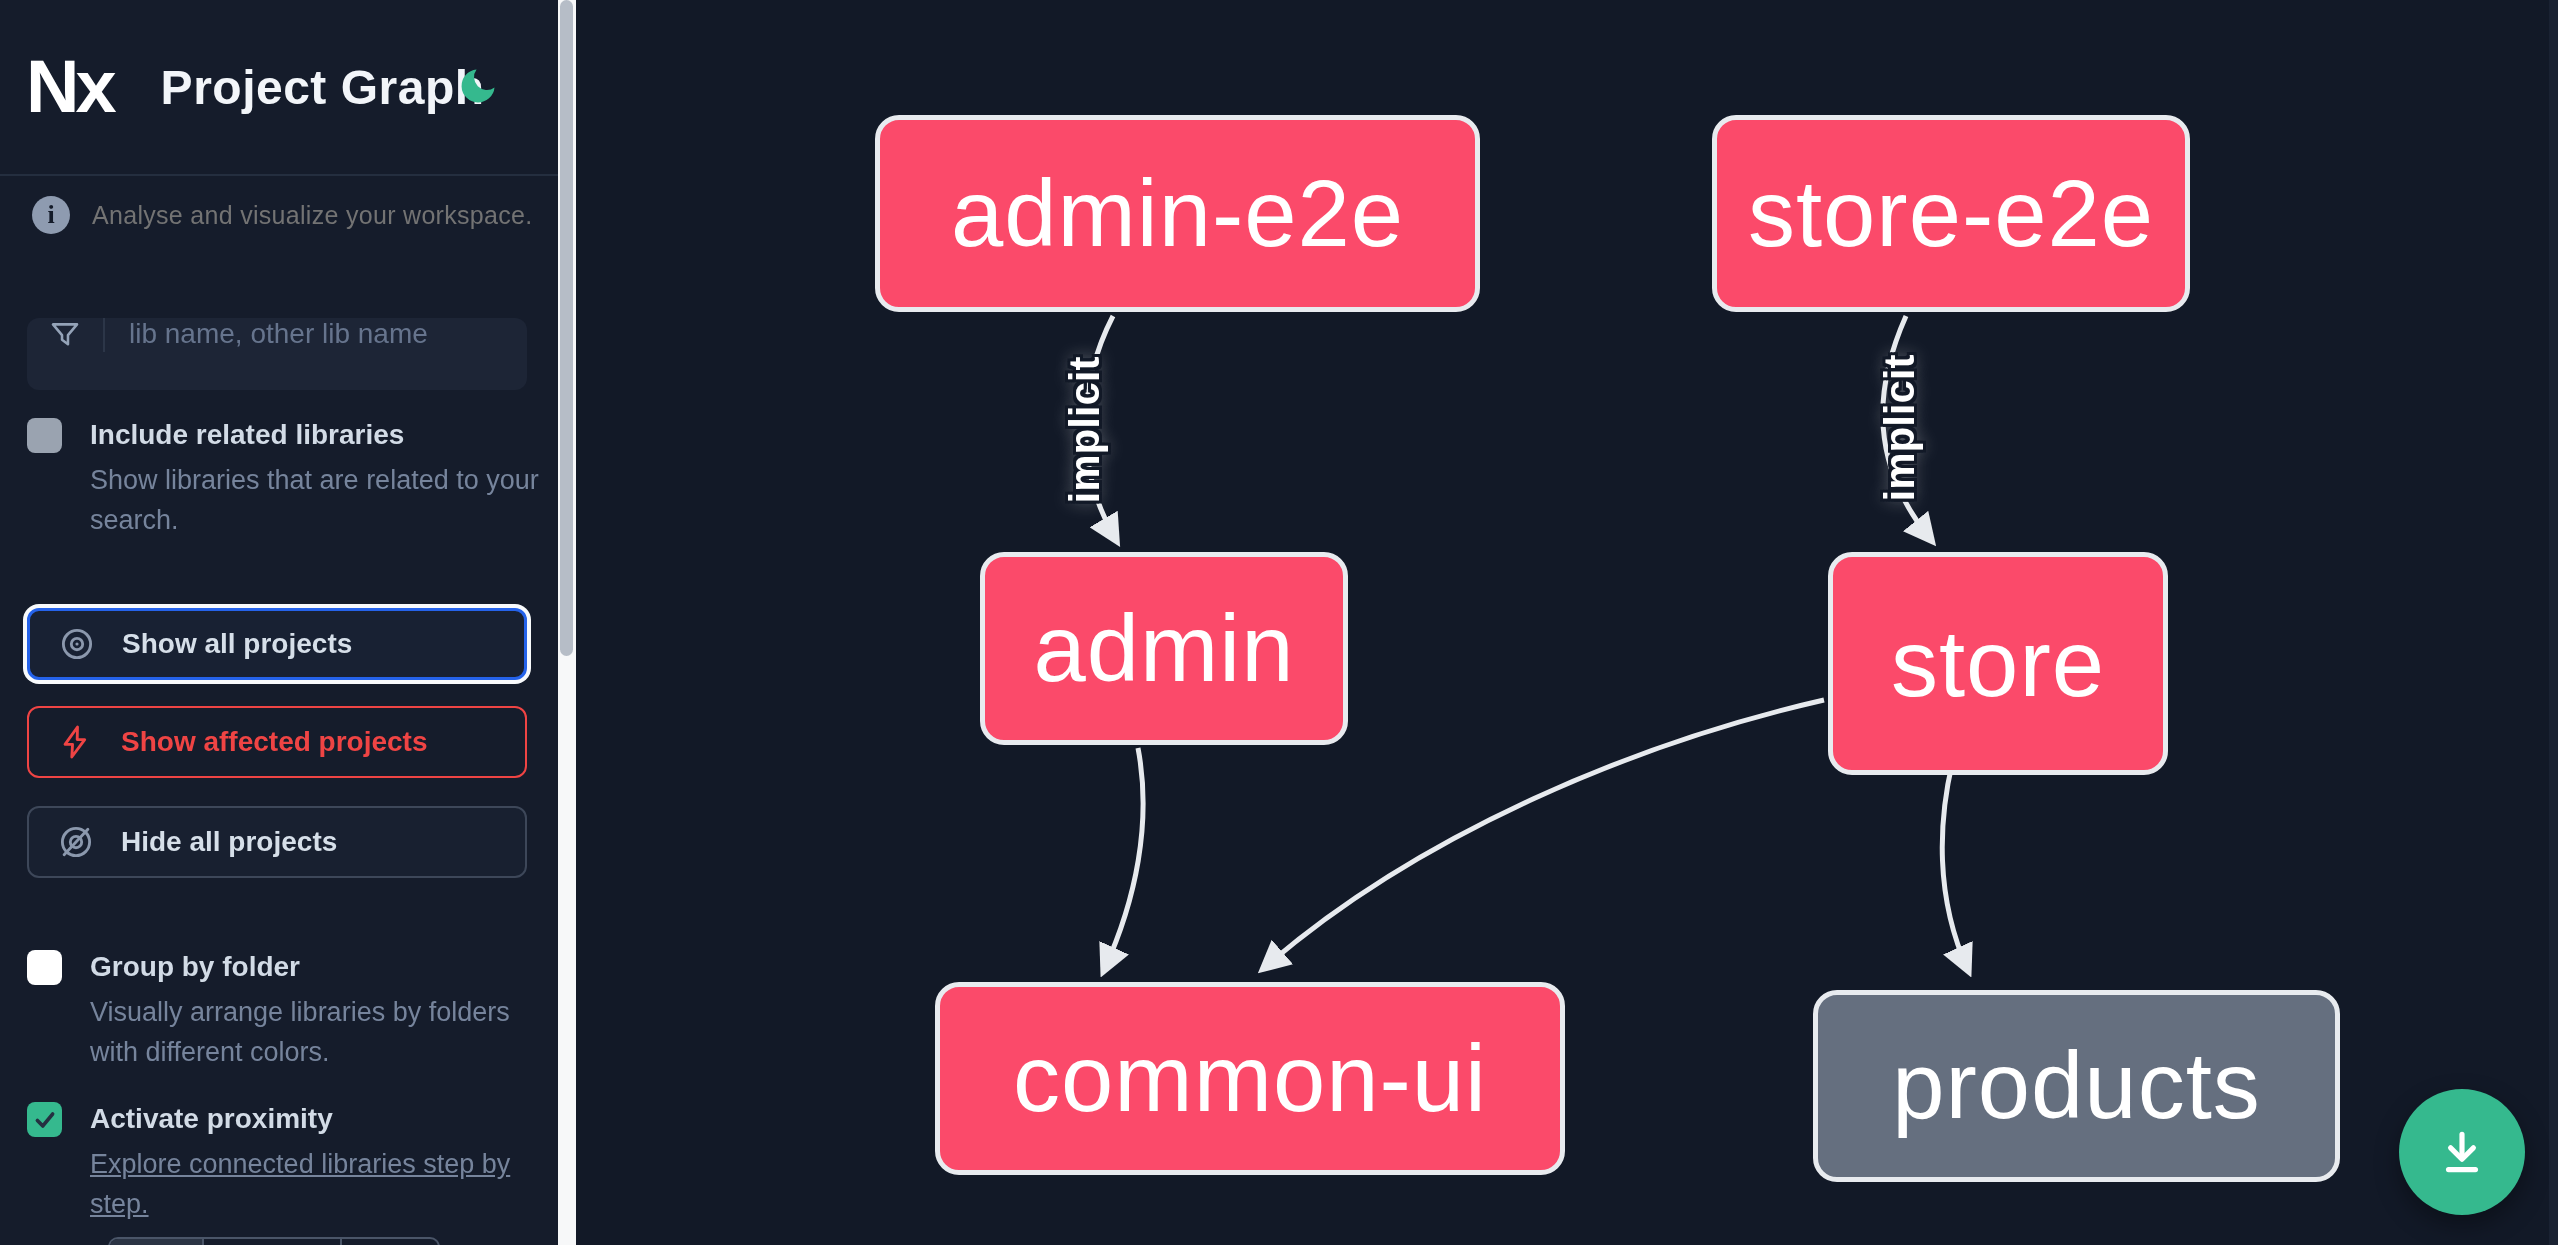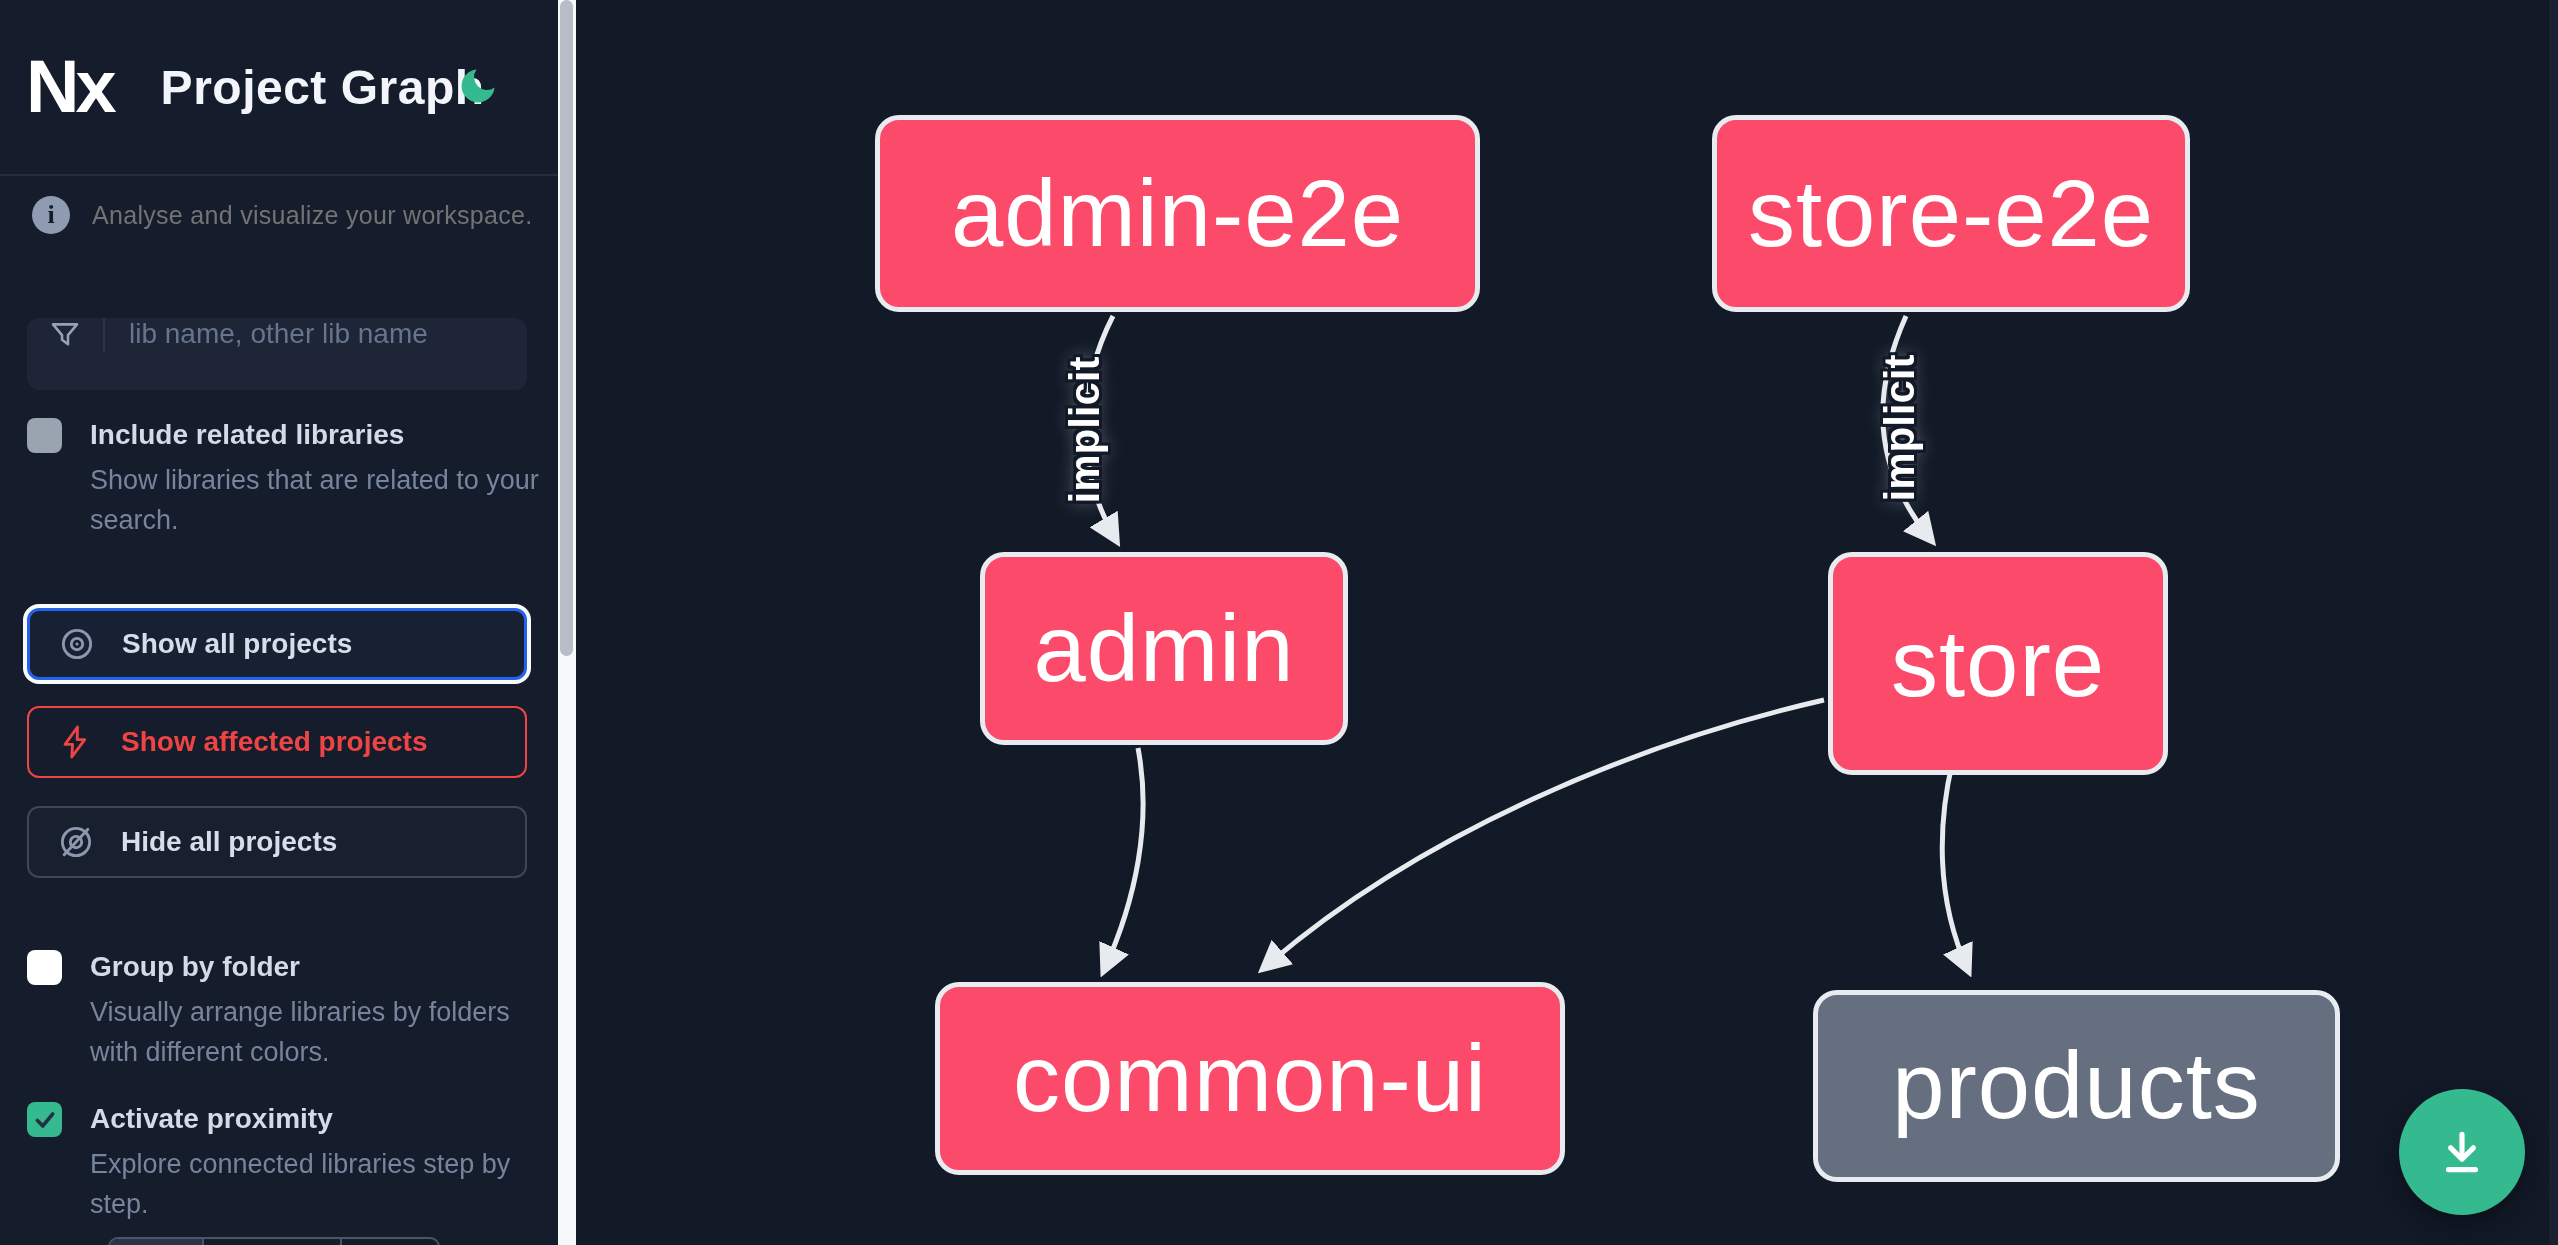--- a/index.html
+++ b/index.html
@@ -138,21 +138,21 @@
     <div class="chk-desc" style="width:420px;">Visually arrange libraries by folders with different colors.</div>
   </div>
 
   <div class="chk-group" style="top:1096px;">
     <div class="chk-box checked-green">
       <svg width="26" height="26" viewBox="0 0 24 24" fill="none" stroke="#253041" stroke-width="3.4" stroke-linecap="round" stroke-linejoin="round">
         <polyline points="5,12.5 10,17.5 19,6.5"></polyline>
       </svg>
     </div>
     <div class="chk-label">Activate proximity</div>
-    <div class="chk-desc" style="width:445px;">Explore connected libraries step by step.</div>
+    <div class="chk-desc" style="width:445px;text-decoration:underline;">Explore connected libraries step by step.</div>
   </div>
 
   <div class="stepper">
     <div class="seg seg-minus"></div>
     <div class="seg seg-val"></div>
     <div class="seg seg-plus"></div>
   </div>
 </div>
 
 <div class="sb-scrollbar">

